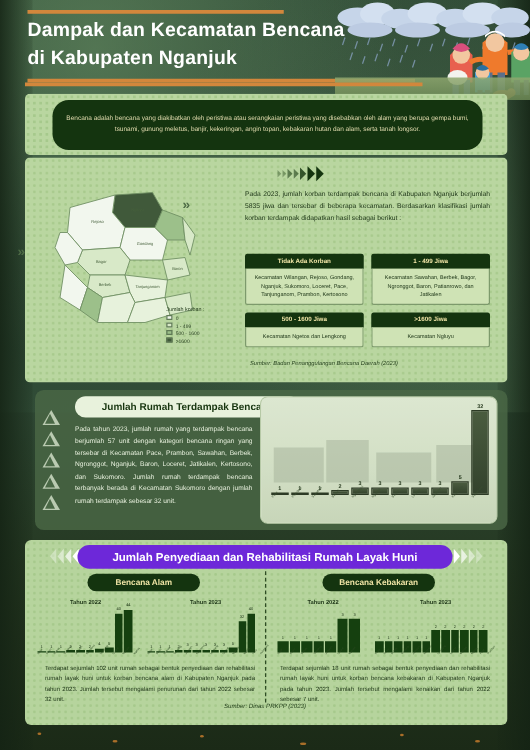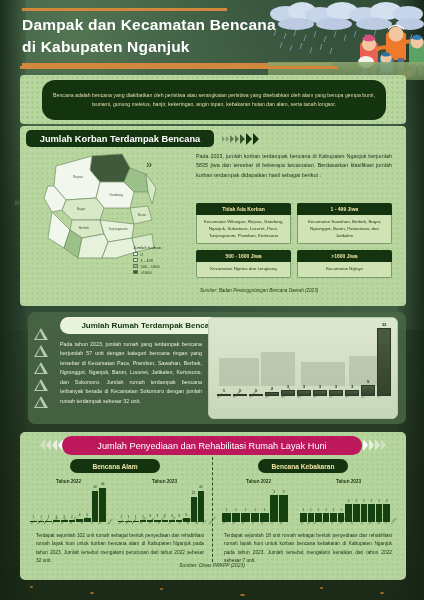--- a/index.html
+++ b/index.html
@@ -181,23 +181,23 @@
   
   .sec3 {
     position:absolute; left:20px; top:432px; width:386px; height:148px;
     background:#b6d49d;
     background-image:radial-gradient(#a6c98c .9px, transparent 1.2px);
     background-size:5px 5px;
     border-radius:5px;
   }
   .sec3-title {
     position:absolute; left:62px; top:436px; width:300px; height:19px;
-    background:#be185d; border-radius:10px;
+    background:#6d28d9; border-radius:10px;
     display:flex; align-items:center; justify-content:center;
-    color:#ffffff; font-size:9.2px; font-weight:normal;
+    color:#ffffff; font-size:9.2px; font-weight:bold;
   }
   .chev-left, .chev-right { position:absolute; top:439px; display:flex; gap:1px; }
   .chev-left { left:40px; }
   .chev-right { right:38px; }
   .cl {
     width:0; height:0; border-top:6px solid transparent; border-bottom:6px solid transparent;
     border-right:5px solid #ffffff;
   }
   .cr {
     width:0; height:0; border-top:6px solid transparent; border-bottom:6px solid transparent;
@@ -321,21 +321,20 @@
     <div class="ground-strip"></div>
     <div class="orange-bar"></div>
   </div>
 
   <div class="intro-wrap"></div>
   <div class="intro-box">
     <div class="intro-text">Bencana adalah bencana yang diakibatkan oleh peristiwa atau serangkaian peristiwa yang disebabkan oleh alam yang berupa gempa bumi, tsunami, gunung meletus, banjir, kekeringan, angin topan, kebakaran hutan dan alam, serta tanah longsor.</div>
   </div>
 
   <div class="sec1"></div>
-  <div class="pill-dark sec1-title">Jumlah Korban Terdampak Bencana</div>
   <div class="chev-row" style="left:222px; top:133px;">
     <span class="chev s1"></span>
     <span class="chev s1"></span>
     <span class="chev s2"></span>
     <span class="chev s2"></span>
     <span class="chev s3"></span>
     <span class="chev s4"></span>
     <span class="chev s4"></span>
   </div>
 

